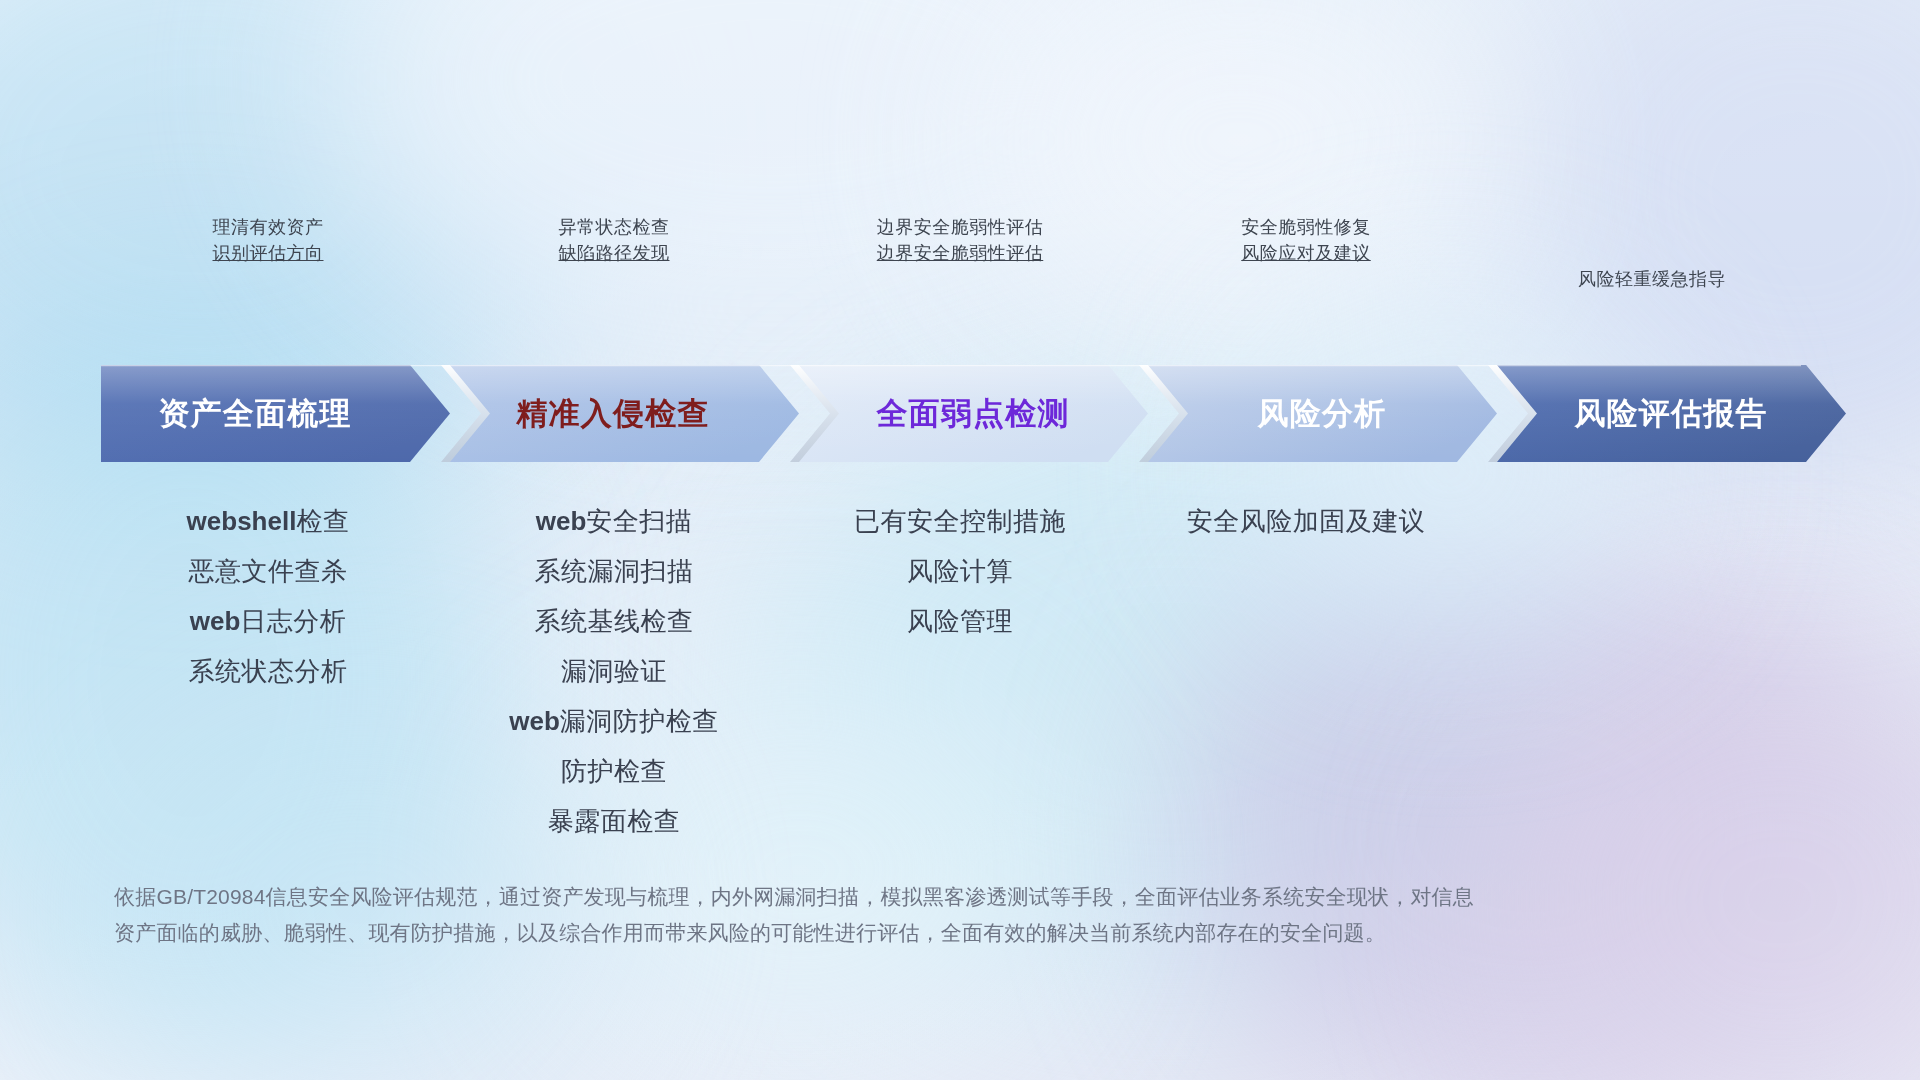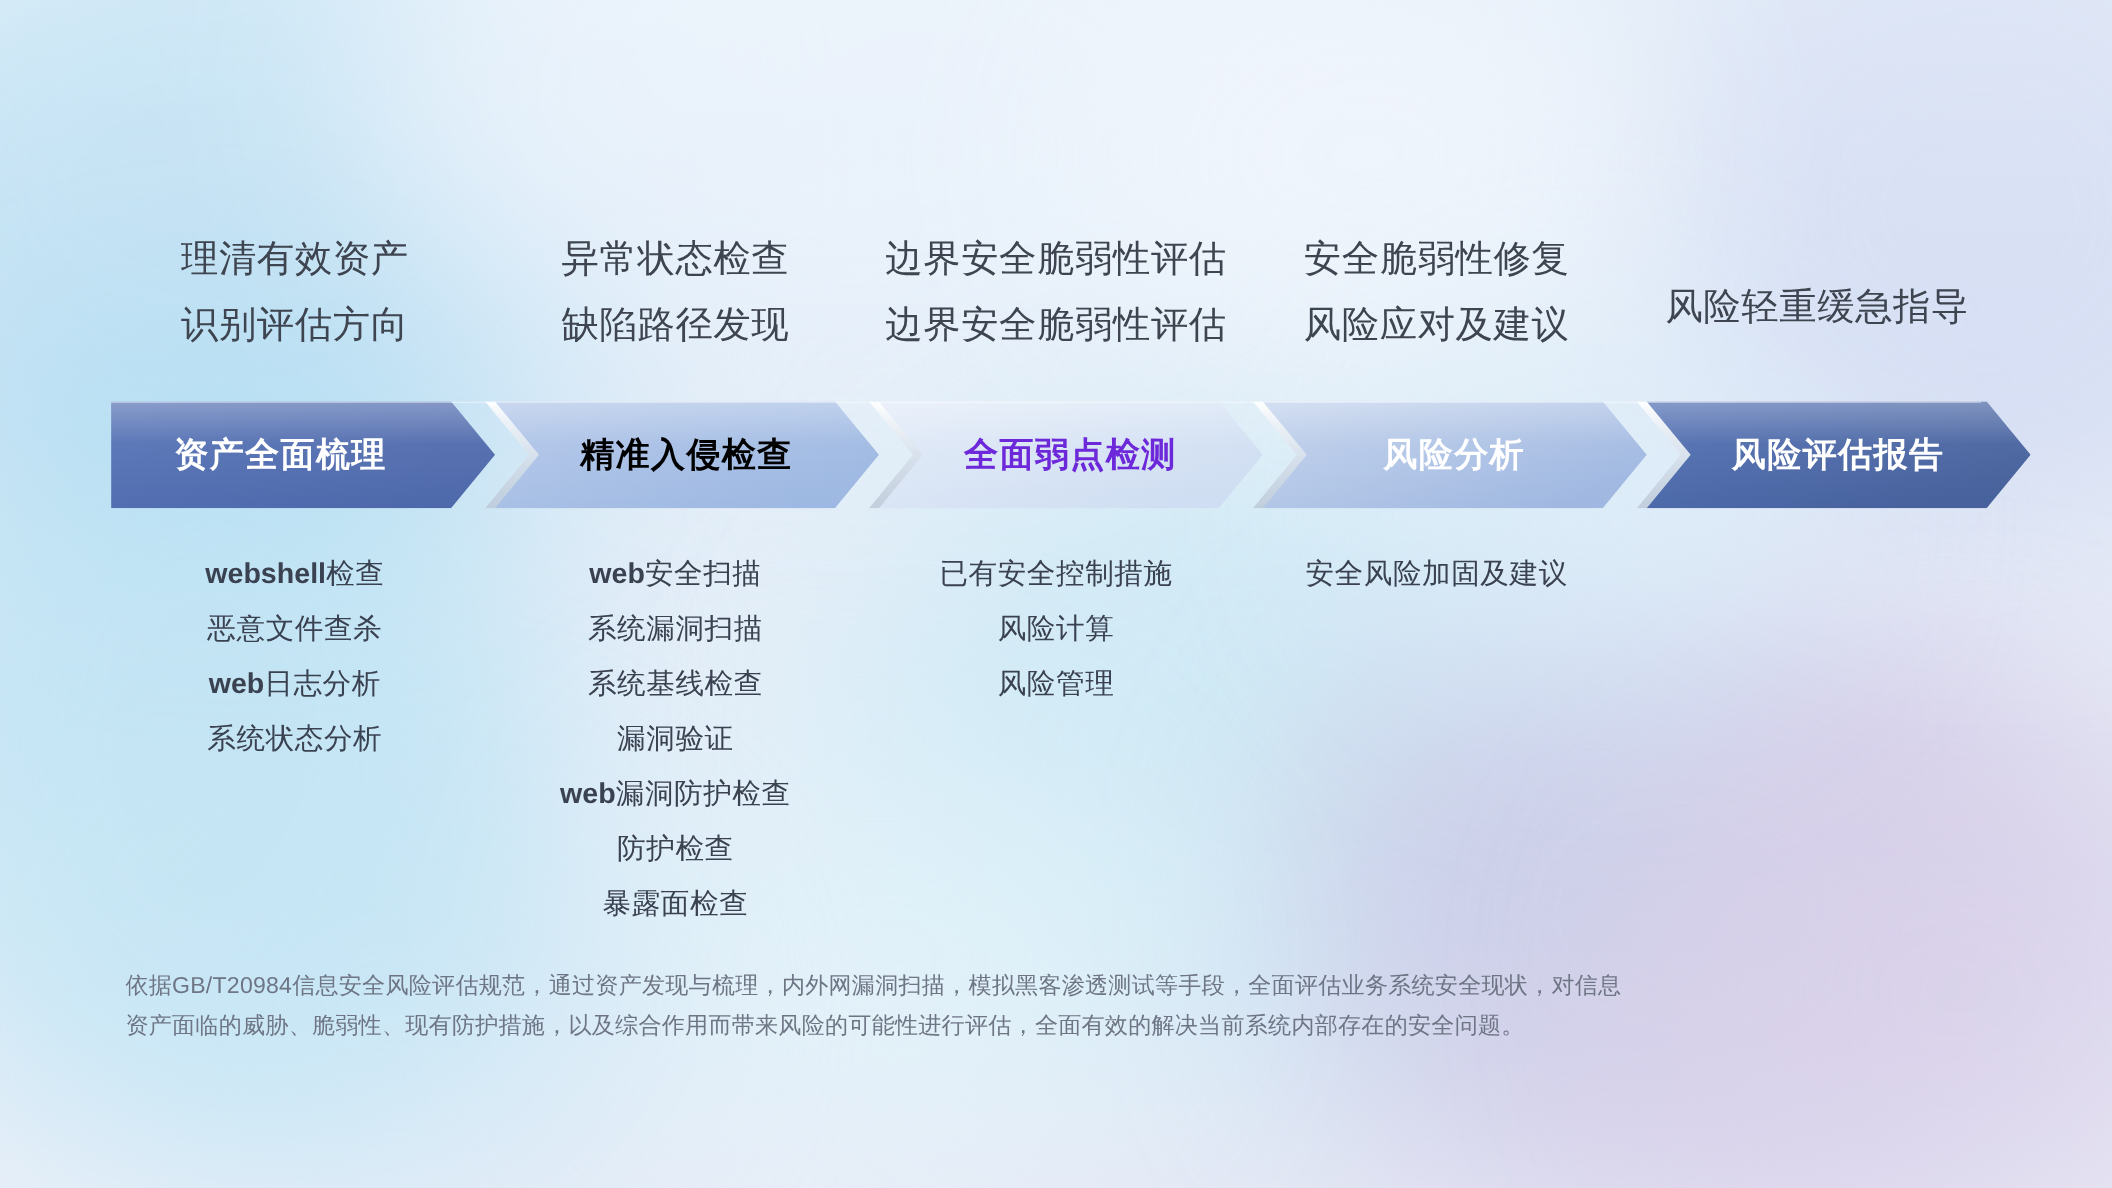--- a/index.html
+++ b/index.html
@@ -43,25 +43,25 @@
     position:absolute; left:95px; width:1730px;
     display:grid; grid-template-columns: repeat(5, 1fr);
   }
   #top-row    { top:218px; height:96px; }
   #bottom-row { top:508px; }
 
   .col { display:flex; flex-direction:column; align-items:center; }
   .col-top { justify-content:flex-start; }
 
   .tline {
-    font-size:34px; color:#3e4550; line-height:1.0;
+    font-size:18px; color:#3e4550; line-height:1.0;
     letter-spacing:.5px; white-space:nowrap;
     font-weight:400;
   }
-  #top-row .tline + .tline { margin-top:26px; }
+  #top-row .tline + .tline { margin-top:8px;text-decoration:underline; }
 
   
   .col-top.single { justify-content:center; padding-top:26px; }
 
   .bline {
     font-size:26px; color:#3a4150; line-height:1.0;
     letter-spacing:.5px; white-space:nowrap; font-weight:400;
   }
   #bottom-row .bline + .bline { margin-top:24px; }
   .bline b { font-weight:700; letter-spacing:0; }
@@ -182,21 +182,21 @@
 
         <polygon points="1396,0 1705,0 1745,48.5 1705,97 1396,97 1436,48.5" fill="url(#edge)" transform="translate(-9,0)"></polygon>
         <polygon points="1396,0 1705,0 1745,48.5 1705,97 1396,97 1436,48.5" fill="url(#g4)"></polygon>
         <polygon points="1396,0 1705,0 1745,48.5 1705,97 1396,97 1436,48.5" fill="url(#sheen)"></polygon>
       </g>
 
       <line x1="0" y1="0.6" x2="1700" y2="0.6" stroke="#ffffff" stroke-opacity=".55" stroke-width="1.2"></line>
     </svg>
 
     <div class="arrow-label" style="left: 0px; width: 330px; color: rgb(255, 255, 255);">资产全面梳理</div>
-    <div class="arrow-label" style="left: 369px; width: 330px; color: #000000; font-family: Liberation Mono, monospace;">精准入侵检查</div>
+    <div class="arrow-label" style="left: 358px; width: 330px; color: #7f1d1d; font-family: Liberation Mono, monospace;">精准入侵检查</div>
     <div class="arrow-label" style="left: 718px; width: 330px; color: #6d28d9;">全面弱点检测</div>
     <div class="arrow-label" style="left: 1067px; width: 330px; color: rgb(255, 255, 255);">风险分析</div>
     <div class="arrow-label" style="left: 1416px; width: 330px; color: rgb(255, 255, 255);">风险评估报告</div>
   </div>
 
   <div class="cols" id="bottom-row">
       <div class="col">
         <div class="bline"><b>webshell</b><span>检查</span></div>
         <div class="bline">恶意文件查杀</div>
         <div class="bline"><b>web</b><span>日志分析</span></div>

